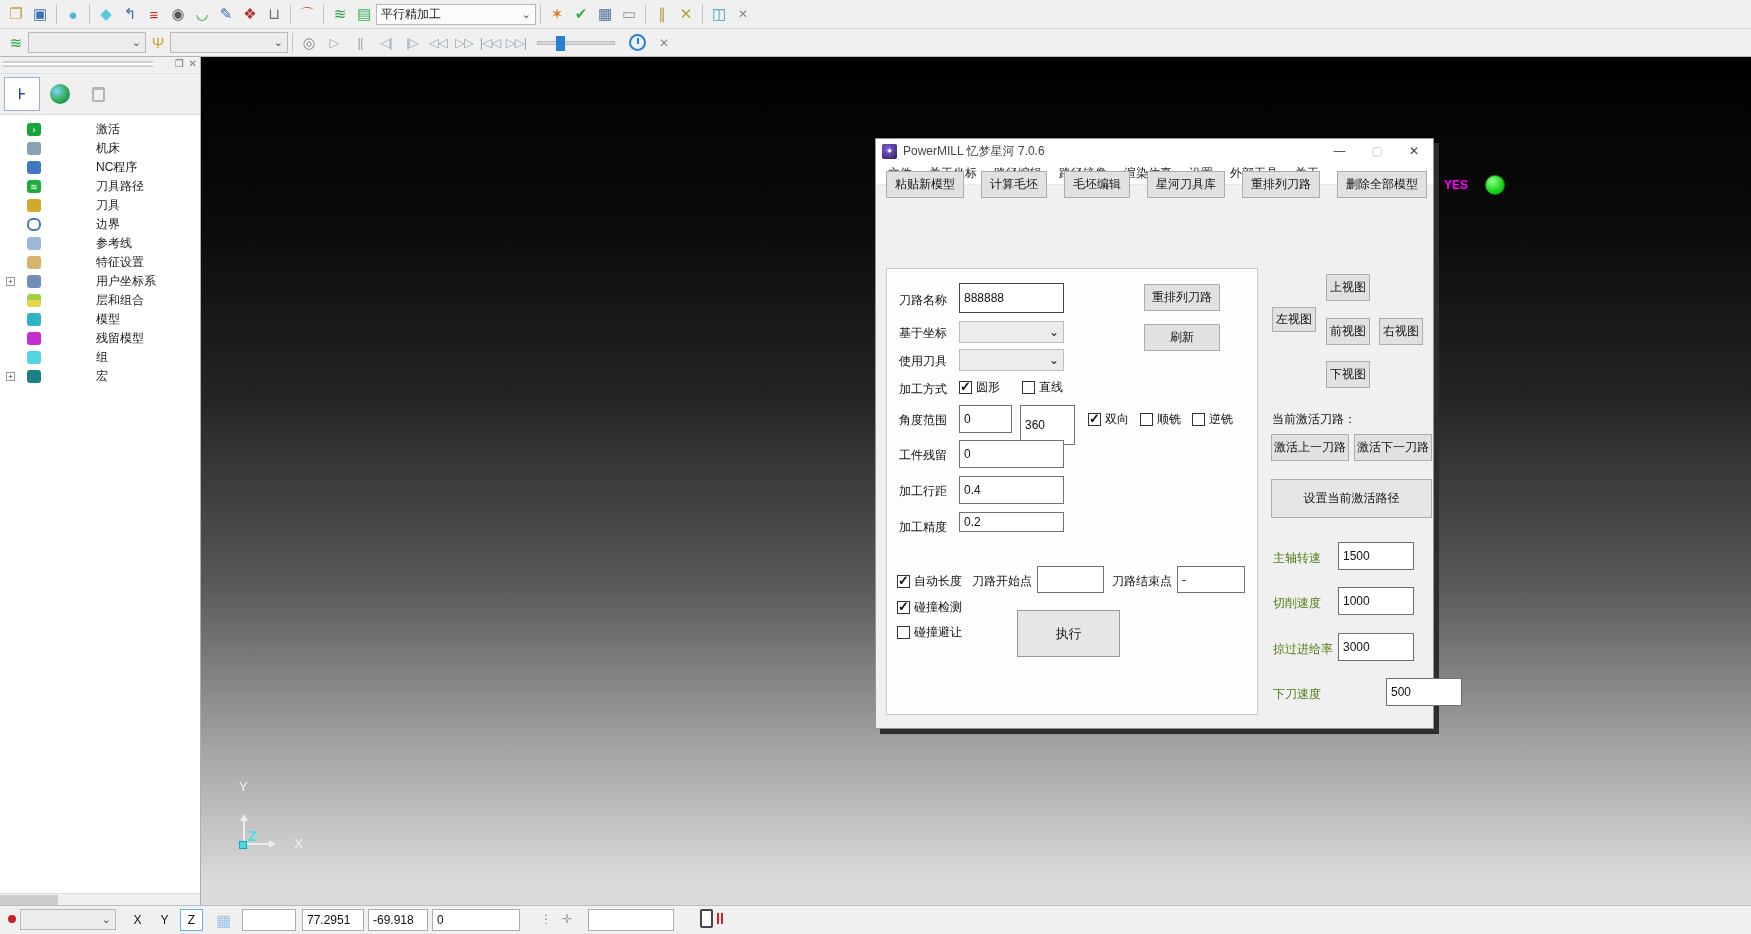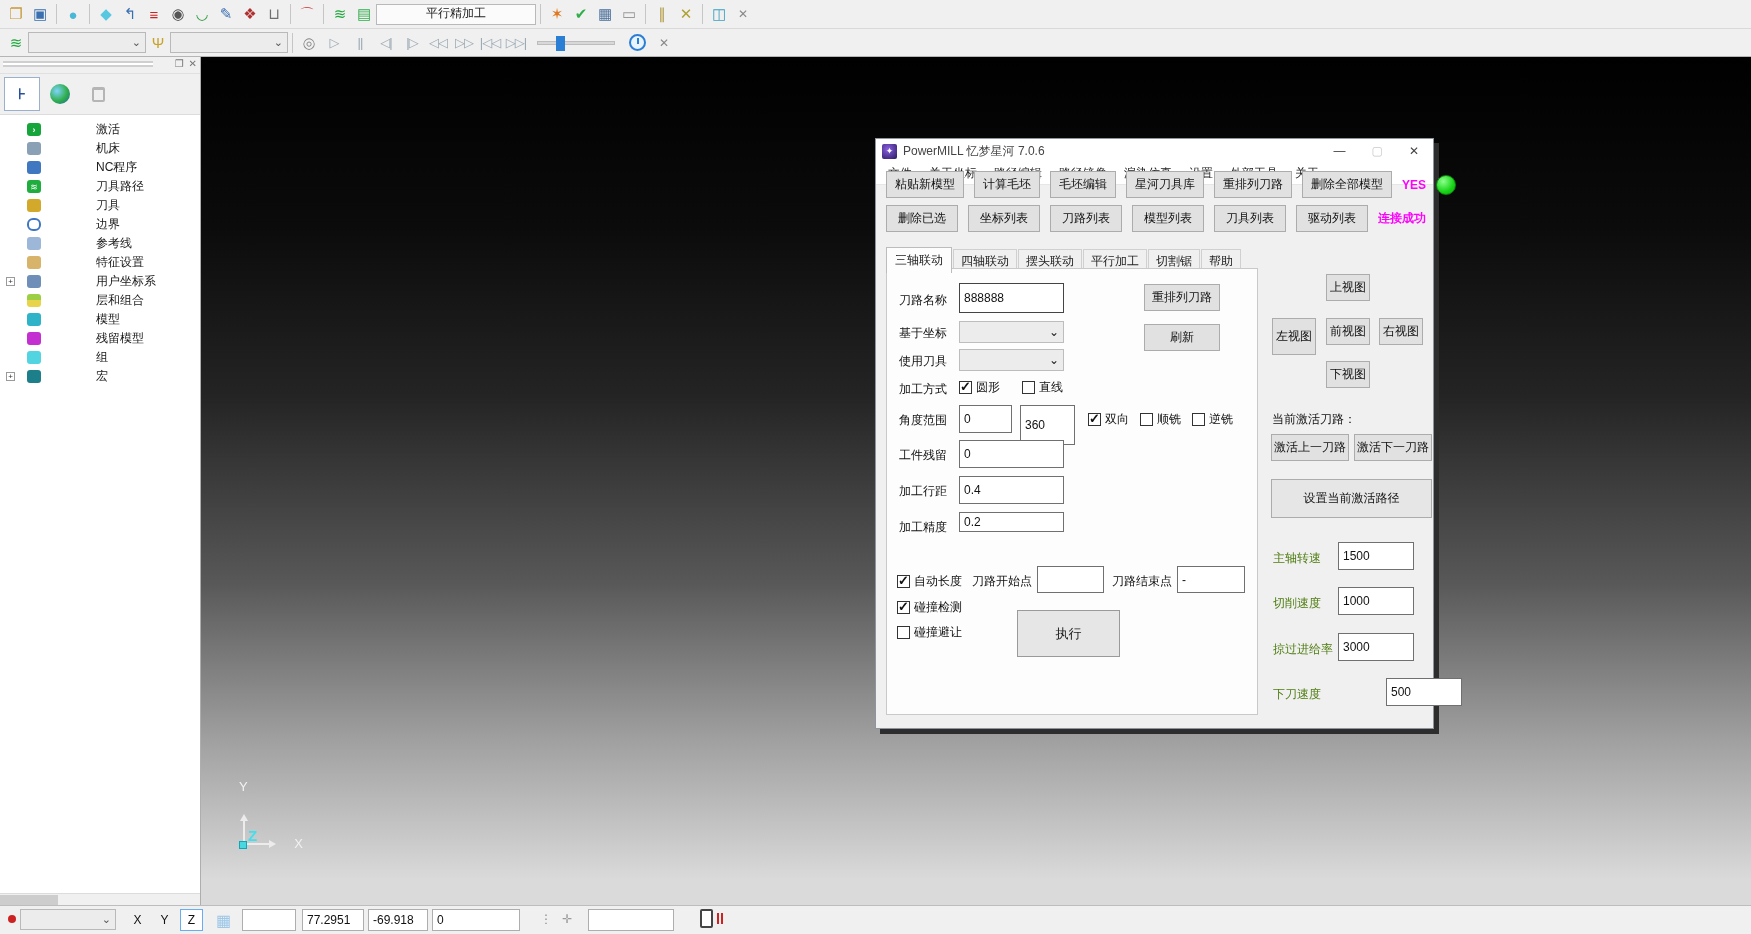--- a/index.html
+++ b/index.html
@@ -7,21 +7,21 @@
   body { font-family:"Liberation Sans", sans-serif; font-size:12px; color:#1a1a1a; background:#f0f0f0; overflow:hidden; }
   .app { position:relative; width:1751px; height:934px; background:#f0f0f0; }
 
   
   .toolbar1 { position:absolute; left:0; top:0; width:1751px; height:29px; background:#f0f0f0; border-bottom:1px solid #d9d9d9; display:flex; align-items:center; padding-left:4px; }
   .toolbar2 { position:absolute; left:0; top:29px; width:1751px; height:28px; background:#f0f0f0; border-bottom:1px solid #b5b5b5; display:flex; align-items:center; padding-left:4px; }
   .tb-icon { width:24px; height:24px; display:inline-flex; align-items:center; justify-content:center; font-size:15px; cursor:default; }
   .tb-sep { width:1px; height:20px; background:#c6c6c6; margin:0 4px; }
   .combo { height:21px; background:#ececec; border:1px solid #b9b9b9; display:inline-flex; align-items:center; justify-content:space-between; padding:0 4px; color:#222; }
   .combo .chev { color:#555; font-size:11px; margin-left:6px; }
-  .strategy-combo { width:160px; background:#fbfbfb;flex-direction:column; }
+  .strategy-combo { width:160px; background:#fbfbfb; }
   .slider { width:78px; height:4px; background:#d8d8d8; border:1px solid #bdbdbd; position:relative; margin:0 8px; }
   .slider .thumb { position:absolute; left:18px; top:-6px; width:9px; height:15px; background:#2a7fd4; }
   .clockicon { width:17px; height:17px; border-radius:50%; border:2px solid #2a7fd4; background:#e8f4ff; position:relative; margin:0 6px; }
   .clockicon::after { content:""; position:absolute; left:6px; top:2px; width:2px; height:6px; background:#2a7fd4; }
   .play-btn { color:#9aa8b2; font-size:13px; letter-spacing:-1px; width:26px; text-align:center; }
 
   
   .sidepanel { position:absolute; left:0; top:57px; width:201px; height:848px; background:#ffffff; border-right:1px solid #aeaeae; }
   .panel-grip { height:17px; background:#f0f0f0; border-bottom:1px solid #e0e0e0; position:relative; }
   .panel-grip .lines { position:absolute; left:3px; top:4px; width:150px; height:8px;
@@ -63,21 +63,21 @@
   .dialog { position:absolute; left:875px; top:138px; width:559px; height:591px; background:#f0f0f0;
       border:1px solid #8f959c; box-shadow:5px 5px 0 #2d2d2d; }
   .dlg-title { height:24px; background:#ffffff; display:flex; align-items:center; padding:0 6px; }
   .dlg-appicon { width:15px; height:15px; border-radius:2px; background:radial-gradient(circle at 40% 35%, #8a5fe0, #2a1a60); color:#fff; font-size:9px; display:flex; align-items:center; justify-content:center; margin-right:6px; }
   .dlg-title .ttl { color:#444; }
   .dlg-winbtns { margin-left:auto; display:flex; gap:26px; padding-right:8px; color:#444; }
   .dlg-winbtns .dis { color:#c9c9c9; }
   .dlg-menu { height:22px; background:#fff; border-bottom:1px solid #e6e6e6; display:flex; align-items:center; gap:17px; padding-left:12px; color:#222; }
   .dlg-menu span { cursor:default; }
   .btn { background:#e1e1e1; border:1px solid #acacac; padding:4px 8px; text-align:center; color:#111; cursor:default; white-space:nowrap; }
-  .btnrow { position:absolute; left:10px; display:flex; gap:10px; align-items:center; }
+  .btnrow { position:absolute; left:10px; display:flex; gap:17px; align-items:center; }
   .row1 { top:32px; } .row2 { top:66px; }
   .magenta { font-weight:bold; }
   .green-dot { width:20px; height:20px; border-radius:50%; background:radial-gradient(circle at 35% 30%, #8cff8c, #18d418 60%, #0aa80a); border:1px solid #0a8a0a; }
 
   .tabstrip { position:absolute; left:10px; top:108px; display:flex; align-items:flex-end; }
   .tab { padding:3px 7px; background:#f0f0f0; border:1px solid #d0d0d0; border-bottom:none; margin-right:1px; color:#222; }
   .tab.active { background:#fdfdfd; padding:4px 8px; position:relative; z-index:3; border-color:#bcbcbc; }
   .tabpage { position:absolute; left:10px; top:129px; width:372px; height:447px; background:#fdfdfd; border:1px solid #c9c9c9; }
 
   .f-label { position:absolute; color:#111; }
@@ -291,38 +291,21 @@
     <div class="btnrow row1">
       <div class="btn">粘贴新模型</div>
       <div class="btn">计算毛坯</div>
       <div class="btn">毛坯编辑</div>
       <div class="btn">星河刀具库</div>
       <div class="btn">重排列刀路</div>
       <div class="btn">删除全部模型</div>
       <span class="magenta" style="color:#ff00ff">YES</span>
       <div class="green-dot"></div>
     </div>
-    <div class="btnrow row2">
-      <div class="btn" style="width:72px">删除已选</div>
-      <div class="btn" style="width:72px">坐标列表</div>
-      <div class="btn" style="width:72px">刀路列表</div>
-      <div class="btn" style="width:72px">模型列表</div>
-      <div class="btn" style="width:72px">刀具列表</div>
-      <div class="btn" style="width:72px">驱动列表</div>
-      <span class="magenta" style="color:#ff00ff">连接成功</span>
-    </div>
-
-    <div class="tabstrip">
-      <div class="tab active">三轴联动</div>
-      <div class="tab">四轴联动</div>
-      <div class="tab">摆头联动</div>
-      <div class="tab">平行加工</div>
-      <div class="tab">切割锯</div>
-      <div class="tab">帮助</div>
-    </div>
+
 
     <div class="tabpage">
       <span class="f-label" style="left:12px; top:23px">刀路名称</span>
       <input class="f-input" style="left: 72px; top: 14px; width: 105px; height: 30px; border-color: rgb(68, 68, 68);" readonly="" value="888888">
       <div class="page-btn btn" style="left:257px; top:15px">重排列刀路</div>
       <div class="page-btn btn" style="left:257px; top:55px">刷新</div>
 
       <span class="f-label" style="left:12px; top:56px">基于坐标</span>
       <div class="f-combo" style="left:72px; top:52px; width:105px">
           <span class="chev">⌄</span>
@@ -383,21 +366,21 @@
         </span>
       <span class="chkwrap" style="left:10px; top:355px">
           <span class="cb"></span>
           <span>碰撞避让</span>
         </span>
 
       <div class="exec-btn">执行</div>
     </div>
 
     <div class="rc-btn btn" style="left:450px; top:135px; width:44px; height:27px">上视图</div>
-    <div class="rc-btn btn" style="left:396px; top:179px; width:44px; height:37px">左视图</div>
+    <div class="rc-btn btn" style="left:396px; top:168px; width:44px; height:25px">左视图</div>
     <div class="rc-btn btn" style="left:450px; top:179px; width:44px; height:27px">前视图</div>
     <div class="rc-btn btn" style="left:503px; top:179px; width:44px; height:27px">右视图</div>
     <div class="rc-btn btn" style="left:450px; top:222px; width:44px; height:27px">下视图</div>
 
     <span class="f-label" style="left:396px; top:272px">当前激活刀路：</span>
     <div class="rc-btn btn" style="left:395px; top:295px; width:78px; height:27px; padding:0 2px">激活上一刀路</div>
     <div class="rc-btn btn" style="left:478px; top:295px; width:78px; height:27px; padding:0 2px">激活下一刀路</div>
     <div class="rc-btn btn" style="left:395px; top:340px; width:161px; height:39px; background:#e6e6e6">设置当前激活路径</div>
 
     <span class="speed-label" style="left:397px; top:411px">主轴转速</span>

